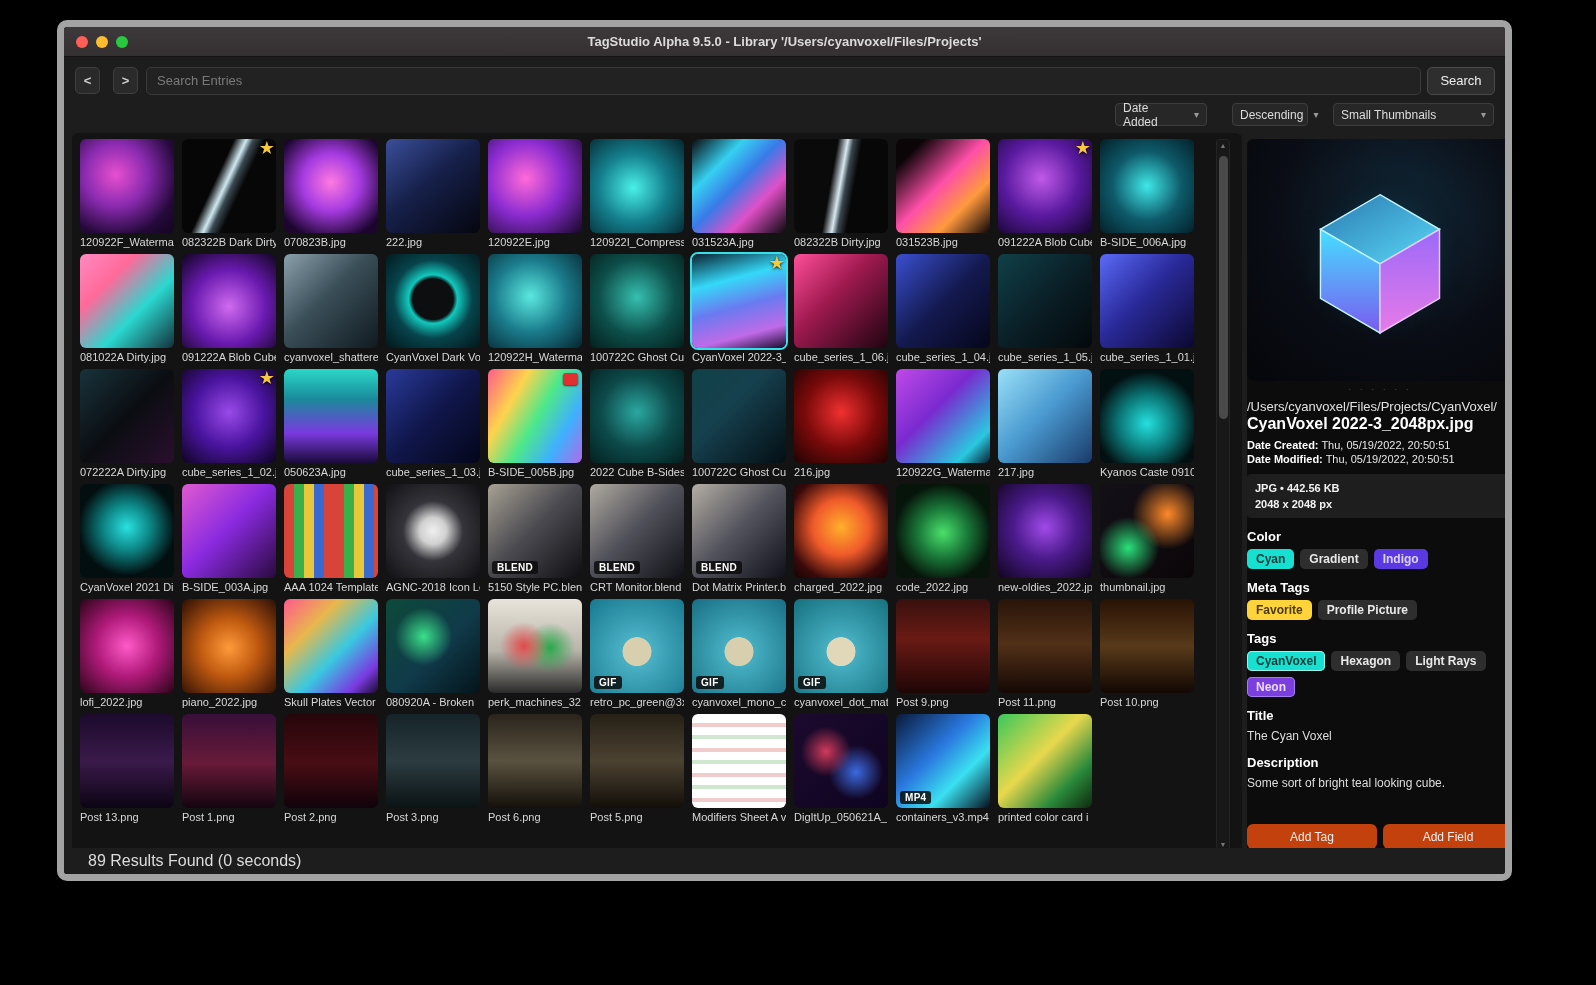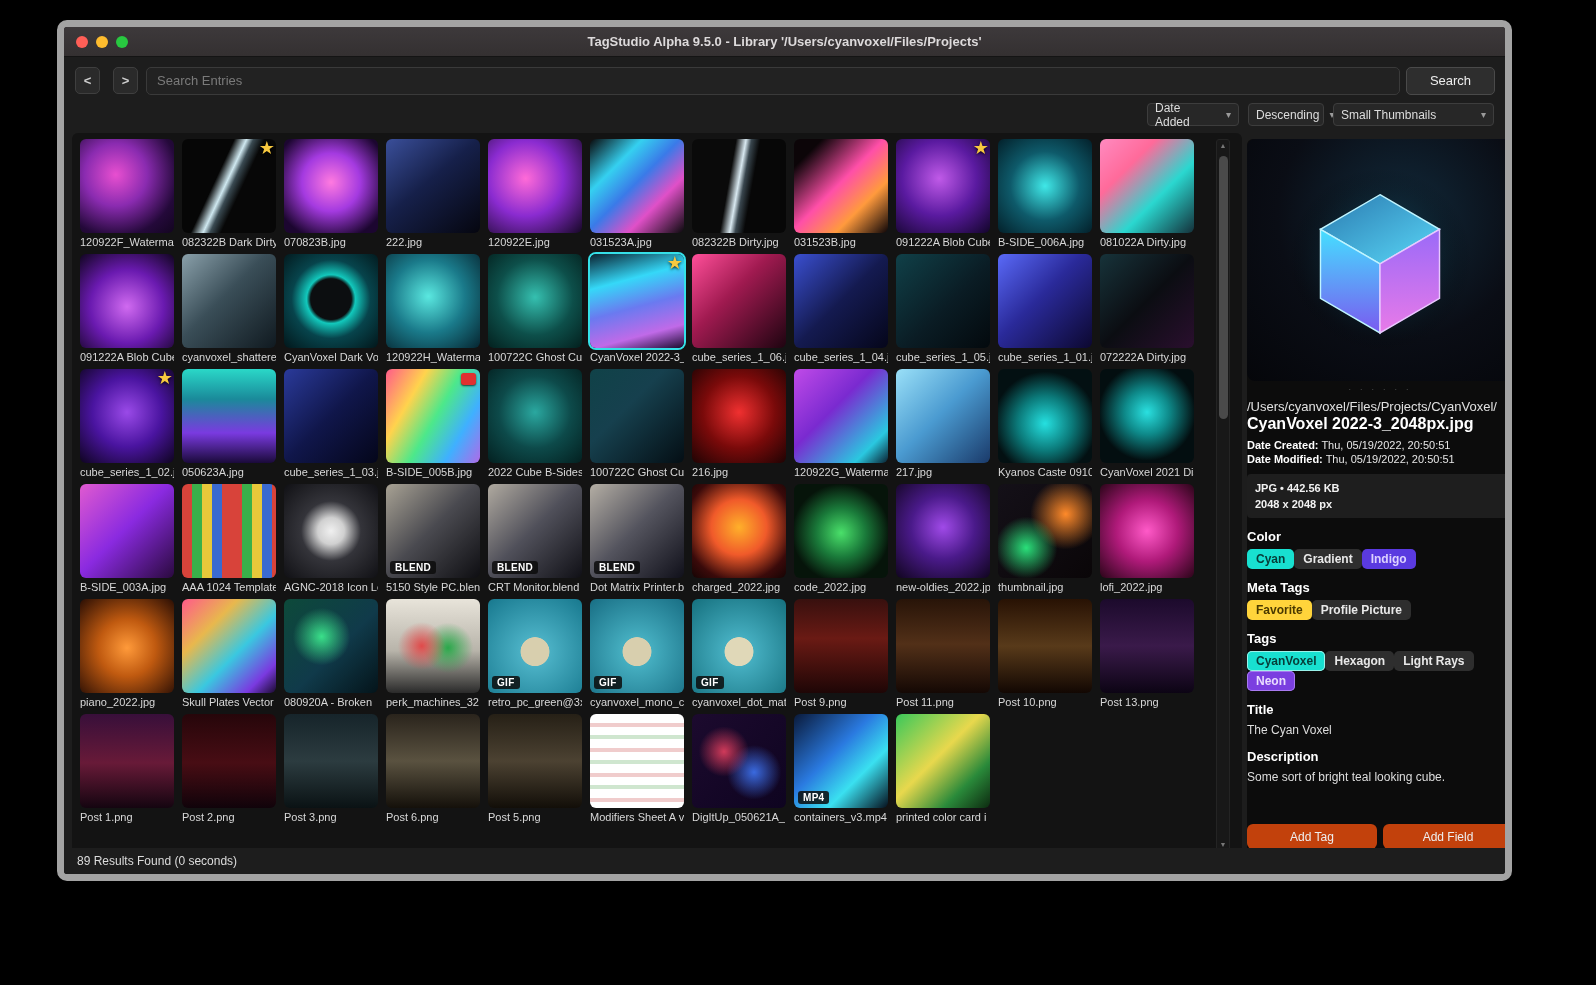--- a/index.html
+++ b/index.html
@@ -17,24 +17,24 @@
   .title { position:absolute; left:0; right:0; top:0; height:30px; line-height:30px;
            text-align:center; color:#dddadb; font-size:13px; font-weight:bold; }
   
   .toolbar { position:absolute; left:11px; top:39px; right:10px; height:29px; display:flex; align-items:center; }
   .navbtn { width:25px; height:27px; background:#2a2a2a; border:1px solid #3f3f3f; border-radius:5px;
             color:#cfcfcf; font-size:13px; font-weight:bold; cursor:pointer; }
   .navbtn + .navbtn { margin-left:13px; }
   .search { flex:1; margin-left:8px; height:28px; background:#222222; border:1px solid #3a3a3a;
             border-radius:5px; color:#dddddd; font-size:13px; padding:0 10px; outline:none; }
   .search::placeholder { color:#7a7a7a; }
-  .searchbtn { margin-left:6px; width:89px; height:28px; background:#2e2e2e; border:1px solid #4a4a4a;
+  .searchbtn { margin-left:6px; width:68px; height:28px; background:#2e2e2e; border:1px solid #4a4a4a;
                border-radius:5px; color:#eeeeee; font-size:13px; cursor:pointer; }
   
-  .filterbar { position:absolute; top:76px; right:11px; height:23px; display:flex; gap:9px; }
+  .filterbar { position:absolute; top:76px; right:11px; height:23px; display:flex; gap:25px; }
   .select { height:23px; background:#272727; border:1px solid #3d3d3d; border-radius:4px;
             color:#dddddd; font-size:12px; display:flex; align-items:center;
             justify-content:space-between; padding:0 7px; cursor:pointer; }
   .select .caret { color:#9a9a9a; font-size:10px; margin-left:10px; }
   .sel-field{width:92px}.sel-order{width:76px}.sel-size{width:161px}
   
   .contentback { position:absolute; left:8px; top:106px; width:1170px; height:732px;
                  background:#131313; border-radius:6px; }
   
   .grid { position:absolute; left:16px; top:112px; width:1138px; height:722px; overflow:hidden;
@@ -62,29 +62,29 @@
   .preview { width:266px; height:242px; border-radius:8px; display:flex; align-items:center; justify-content:center;
              background:radial-gradient(circle at 58% 32%, #11293a 0%, #0a0d15 55%, #05060a 100%); overflow:hidden; }
   .drag-dots { text-align:center; color:#4d4d4d; font-size:9px; letter-spacing:3px; line-height:12px; margin-top:2px; }
   .filepath { margin-top:4px; font-size:13px; color:#e0e0e0; line-height:15px; word-break:break-all; }
   .filename { font-size:16px; font-weight:bold; color:#ffffff; margin-top:1px; }
   .dateline { font-size:11px; color:#e6e6e6; margin-top:6px; }
   .dateline b { color:#ffffff; }
   .fileinfo { margin-top:9px; background:#1e1e1e; border-radius:4px; padding:6px 8px;
               font-size:11px; font-weight:bold; color:#f2f2f2; line-height:16px; }
   .sec-title { font-size:13px; font-weight:bold; color:#ffffff; margin:11px 0 5px 0; }
-  .pill-row { display:flex; flex-wrap:wrap; }
+  .pill-row { display:flex; flex-wrap:wrap; gap:6px; }
   .pill { font-size:12px; font-weight:600; padding:2px 9px; border-radius:5px; line-height:16px; cursor:pointer; }
   .sec-text { font-size:12px; color:#dddddd; line-height:16px; }
   .actions { margin-top:auto; display:flex; gap:6px; }
   .actions button { flex:1; height:25px; background:#c2410c; border:none; border-radius:6px;
                     color:#eeeeee; font-size:12px; cursor:pointer; }
   
   .statusbar { position:absolute; left:0; right:0; bottom:0; height:26px; background:#1d1d1d;
-               color:#dcdcdc; font-size:12px; line-height:26px; padding-left:13px; }
+               color:#dcdcdc; font-size:16px; line-height:26px; padding-left:24px; }
 </style>
 </head>
 <body>
 
 <div class="window">
 
   <div class="titlebar">
     <div class="traffic">
       <span class="tl red"></span>
       <span class="tl yellow"></span>
@@ -132,20 +132,24 @@
         <div class="thumb" style="background: radial-gradient(circle at 50% 46%, rgb(255, 122, 224) 0%, rgb(164, 58, 224) 42%, rgb(28, 6, 48) 85%);"></div>
         <div class="cell-label">070823B.jpg</div>
       </div>
       <div class="cell">
         <div class="thumb" style="background: linear-gradient(140deg, rgb(58, 79, 154) 0%, rgb(22, 32, 74) 45%, rgb(5, 6, 15) 100%);"></div>
         <div class="cell-label">222.jpg</div>
       </div>
       <div class="cell">
         <div class="thumb" style="background: radial-gradient(circle at 40% 42%, rgb(255, 106, 216) 0%, rgb(138, 43, 208) 48%, rgb(22, 8, 38) 100%);"></div>
         <div class="cell-label">120922E.jpg</div>
+      </div>
+      <div class="cell">
+        <div class="thumb" style="background: radial-gradient(circle at 46% 52%, rgb(73, 240, 232) 0%, rgb(20, 128, 142) 48%, rgb(4, 37, 46) 100%);"></div>
+        <div class="cell-label">120922I_Compress</div>
       </div>
       <div class="cell">
         <div class="thumb" style="background: linear-gradient(135deg, rgb(10, 10, 12) 0%, rgb(53, 208, 240) 28%, rgb(58, 122, 232) 48%, rgb(224, 80, 200) 70%, rgb(10, 10, 12) 100%);"></div>
         <div class="cell-label">031523A.jpg</div>
       </div>
       <div class="cell">
         <div class="thumb" style="background: linear-gradient(100deg, rgb(10, 10, 10) 40%, rgb(216, 232, 240) 49%, rgb(57, 70, 78) 54%, rgb(7, 7, 7) 62%);"></div>
         <div class="cell-label">082322B Dirty.jpg</div>
       </div>
       <div class="cell">

